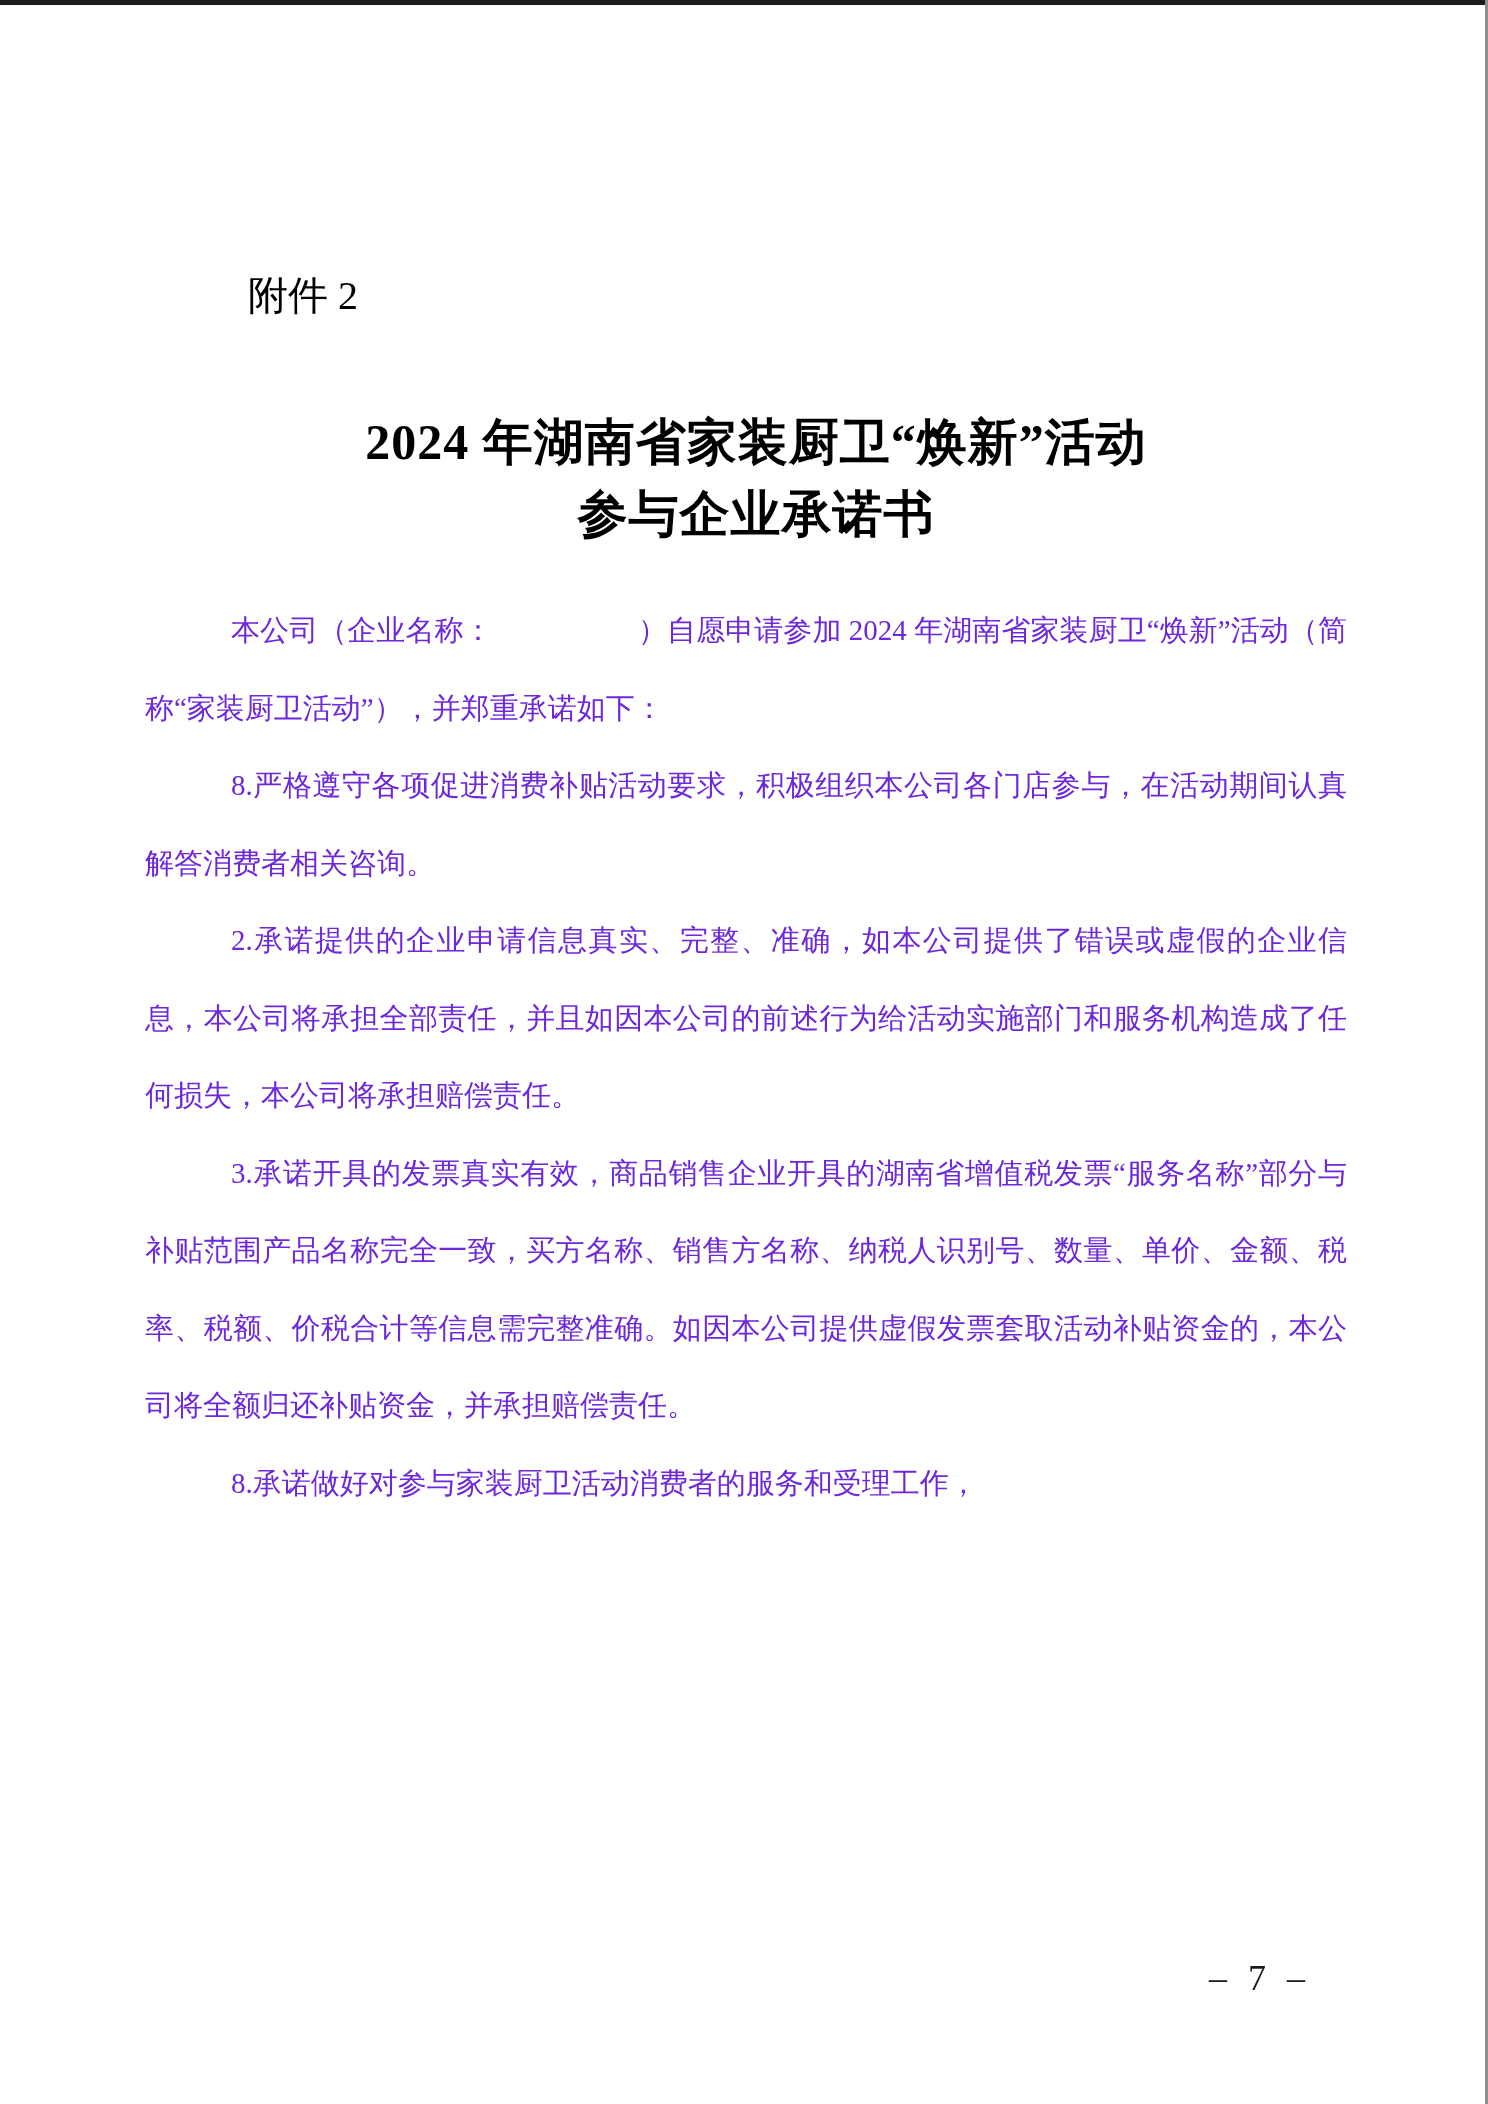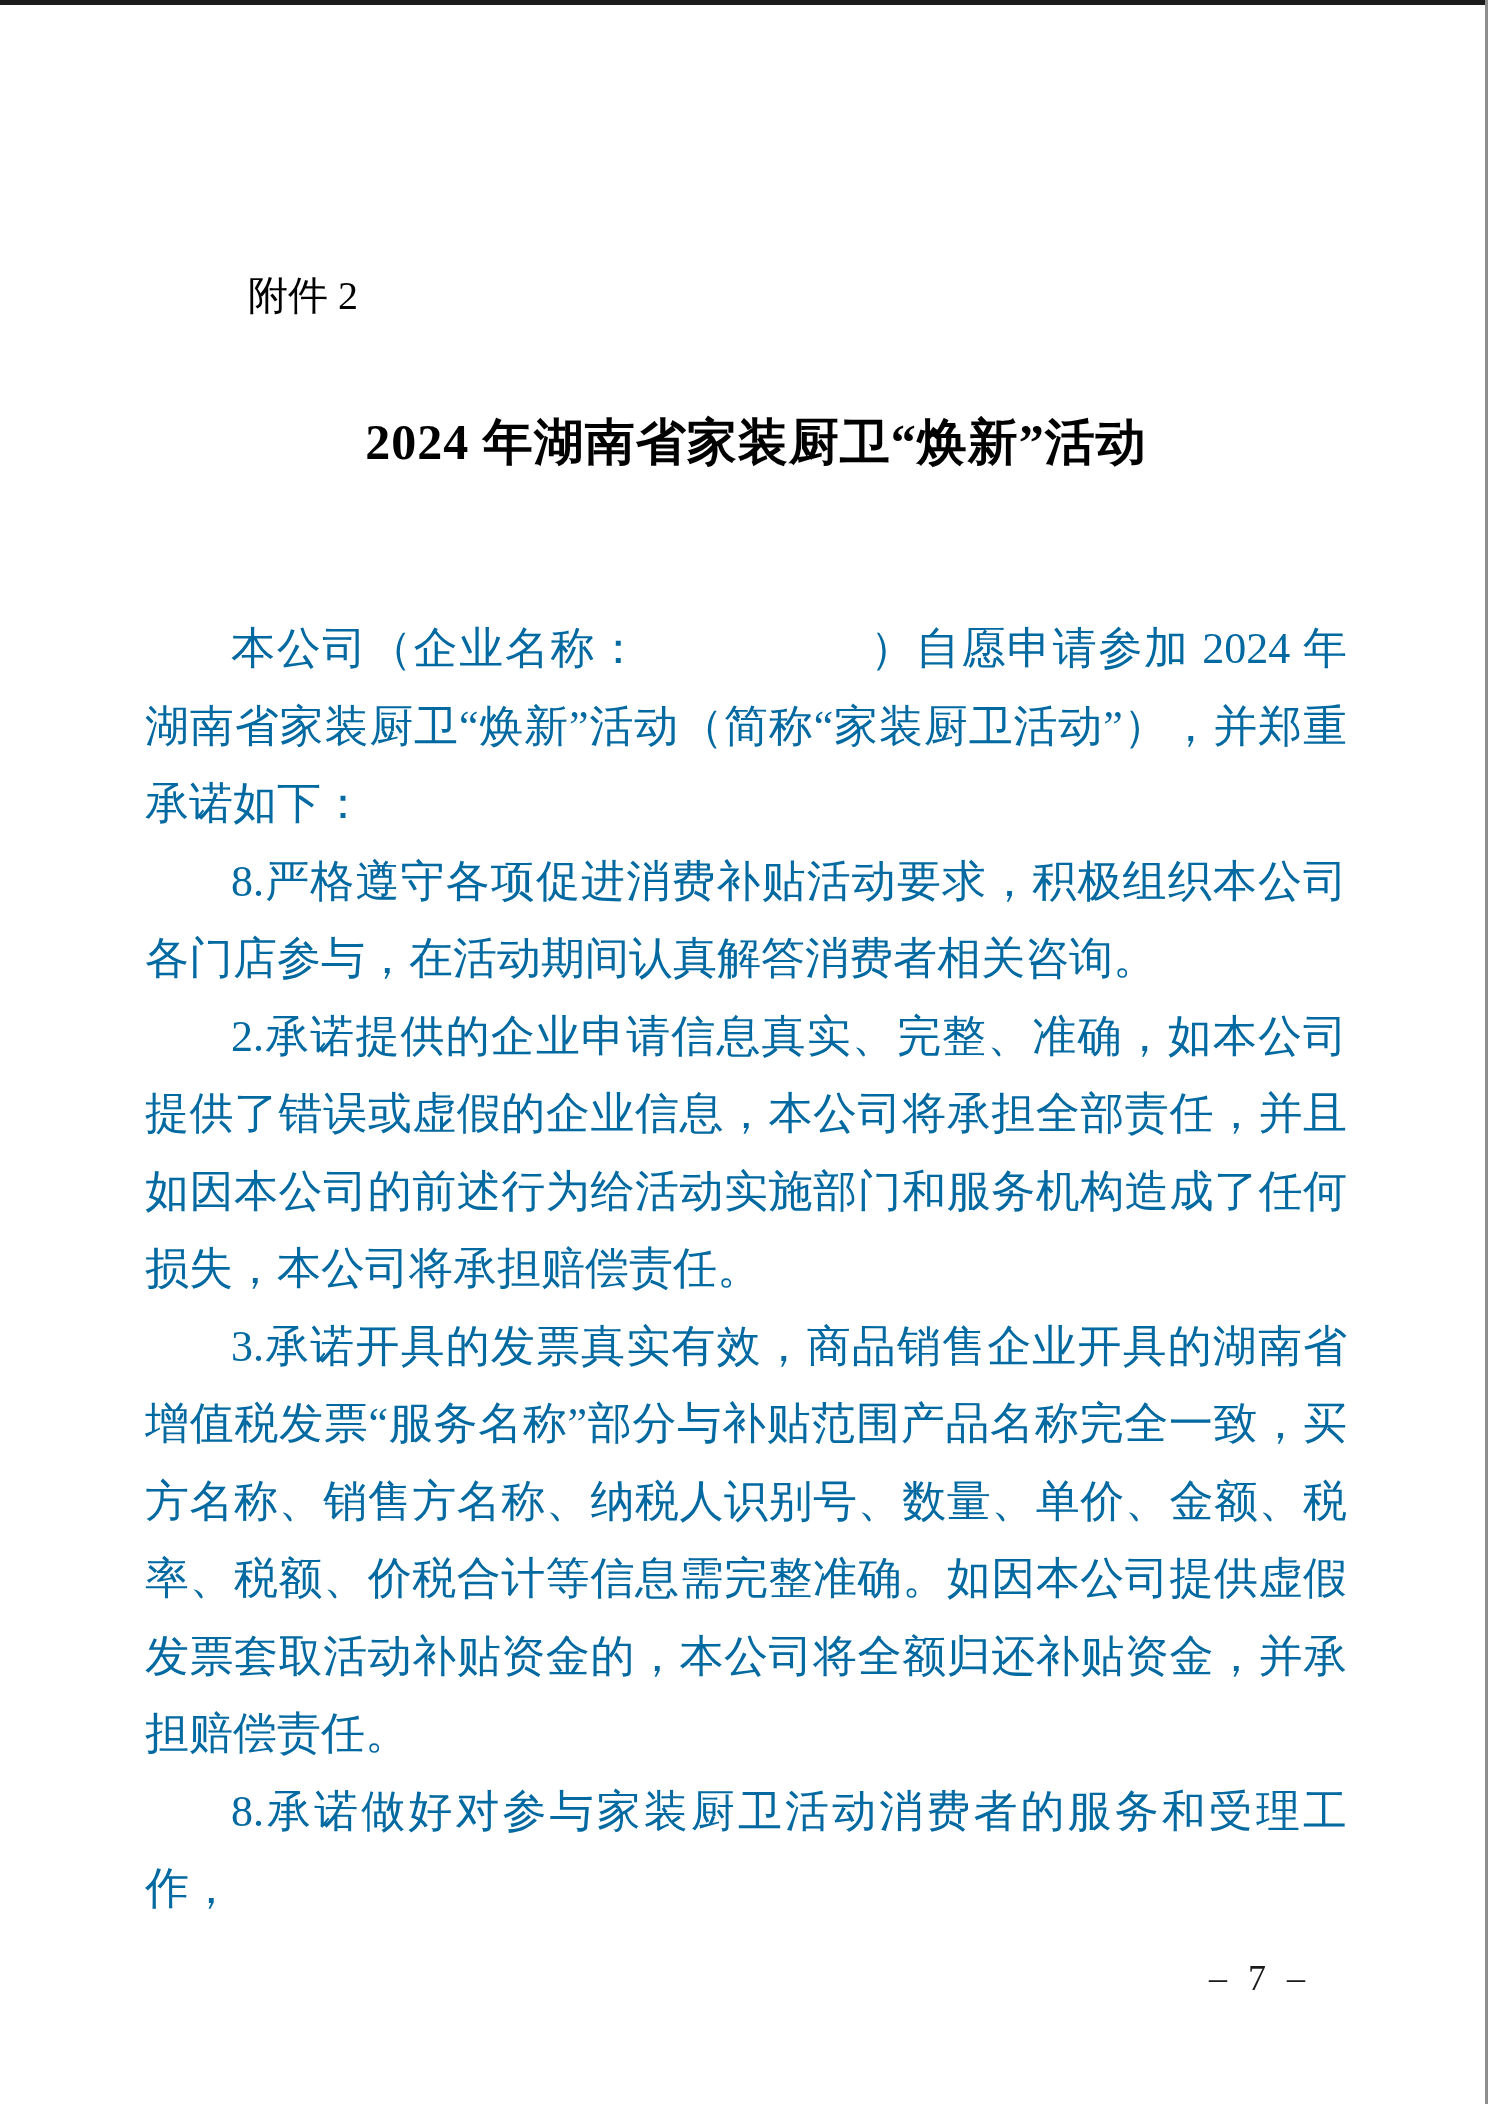--- a/index.html
+++ b/index.html
@@ -42,28 +42,28 @@
     text-align: center;
     font-weight: bold;
     font-size: 50px;
     line-height: 72px;
     letter-spacing: 1px;
     color: #000000;
     padding-left: 24px;
   }
   .doc-body {
     position: absolute;
-    top: 610px;
+    top: 592px;
     left: 145px;
     width: 1202px;
-    font-size: 44px;
+    font-size: 29px;
     line-height: 77.5px;
     text-align: justify;
     text-justify: inter-character;
-    color: #0369a1;
+    color: #6d28d9;
   }
   .doc-body p {
     text-indent: 86px;
     margin: 0;
   }
   .page-number {
     position: absolute;
     top: 1956px;
     left: 1158px;
     width: 204px;
@@ -78,20 +78,21 @@
 </head>
 <body>
 
 <div class="edge-top"></div>
 <div class="edge-right"></div>
 
 <div class="attachment-label">附件 2</div>
 
 <div class="doc-title">
   <div>2024 年湖南省家装厨卫“焕新”活动</div>
+  <div>参与企业承诺书</div>
 </div>
 
 <div class="doc-body">
   <p>本公司（企业名称：　　　　　）自愿申请参加 2024 年湖南省家装厨卫“焕新”活动（简称“家装厨卫活动”），并郑重承诺如下：</p>
   <p>8.严格遵守各项促进消费补贴活动要求，积极组织本公司各门店参与，在活动期间认真解答消费者相关咨询。</p>
   <p>2.承诺提供的企业申请信息真实、完整、准确，如本公司提供了错误或虚假的企业信息，本公司将承担全部责任，并且如因本公司的前述行为给活动实施部门和服务机构造成了任何损失，本公司将承担赔偿责任。</p>
   <p>3.承诺开具的发票真实有效，商品销售企业开具的湖南省增值税发票“服务名称”部分与补贴范围产品名称完全一致，买方名称、销售方名称、纳税人识别号、数量、单价、金额、税率、税额、价税合计等信息需完整准确。如因本公司提供虚假发票套取活动补贴资金的，本公司将全额归还补贴资金，并承担赔偿责任。</p>
   <p>8.承诺做好对参与家装厨卫活动消费者的服务和受理工作，</p>
 </div>
 

